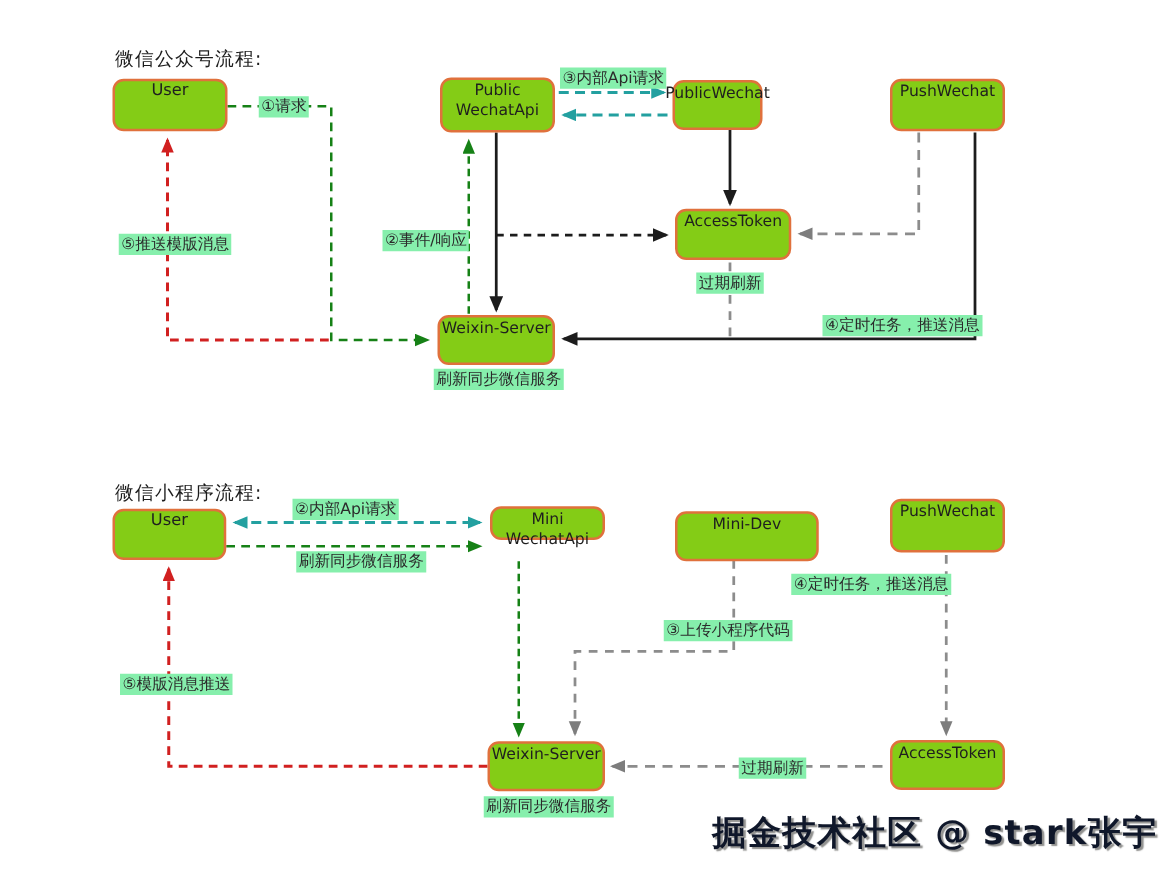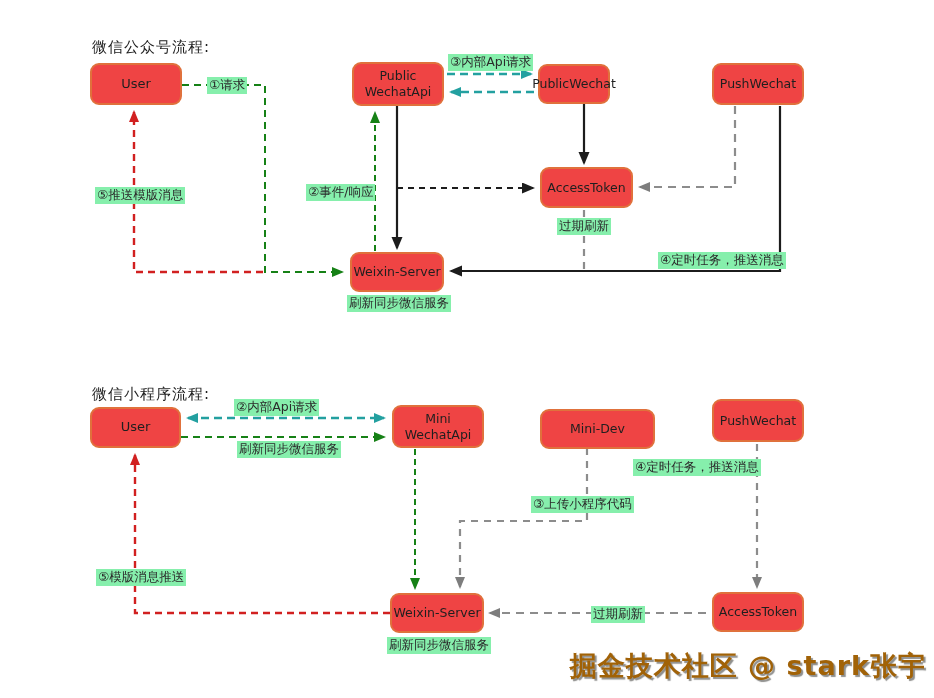--- a/index.html
+++ b/index.html
@@ -10,25 +10,25 @@
     width: 934px;
     height: 698px;
     background: #ffffff;
     overflow: hidden;
   }
   .wires { position: absolute; left: 0; top: 0; width: 934px; height: 698px; }
   .node {
     position: absolute;
     border: 2px solid #e0713c;
     border-radius: 9px;
-    background: #ef4444;
+    background: #84cc16;
     display: flex;
     flex-direction: column;
     align-items: center;
-    justify-content: center;
+    justify-content: flex-start;
     font-size: 13px;
     color: #1f1f1f;
     line-height: 1.25;
     text-align: center;
     z-index: 3;
   }
   .flow-title {
     position: absolute;
     font-size: 15px;
     color: #1c1c1c;
@@ -44,21 +44,21 @@
     padding: 0 2px;
     white-space: nowrap;
     z-index: 2;
   }
   .watermark {
     position: absolute;
     right: 8px;
     top: 648px;
     font-size: 27px;
     font-weight: bold;
-    color: #a16207;
+    color: #0f172a;
     text-shadow: 2px 2px 1px #8f8f8d, -1px -1px 0 #ffffff;
     letter-spacing: 1px;
     white-space: nowrap;
     z-index: 1;
   }
 </style>
 </head>
 <body>
 
 <div class="stage">
@@ -134,40 +134,40 @@
   <div class="lbl" style="left:95px; top:187px;">⑤推送模版消息</div>
   <div class="lbl" style="left:557px; top:218px;">过期刷新</div>
   <div class="lbl" style="left:658px; top:252px;">④定时任务，推送消息</div>
   <div class="lbl" style="left:347px; top:295px;">刷新同步微信服务</div>
 
   <div class="flow-title" style="left:92px; top:385px;">微信小程序流程:</div>
 
   <div class="node" style="left:90px; top:407px; width:91px; height:41px;">
     <span>User</span>
   </div>
-  <div class="node" style="left:392px; top:405px; width:92px; height:43px; font-size:12.5px;">
+  <div class="node" style="left:392px; top:405px; width:92px; height:27px; font-size:12.5px;">
     <span>Mini</span>
     <span>WechatApi</span>
   </div>
   <div class="node" style="left:540px; top:409px; width:115px; height:40px; font-size:12.5px;">
     <span>Mini-Dev</span>
   </div>
   <div class="node" style="left:712px; top:399px; width:92px; height:43px; font-size:12.5px;">
     <span>PushWechat</span>
   </div>
   <div class="node" style="left:390px; top:593px; width:94px; height:40px; font-size:12.5px;">
     <span>Weixin-Server</span>
   </div>
   <div class="node" style="left:712px; top:592px; width:92px; height:40px; font-size:12.5px;">
     <span>AccessToken</span>
   </div>
 
   <div class="lbl" style="left:234px; top:399px;">②内部Api请求</div>
   <div class="lbl" style="left:237px; top:441px;">刷新同步微信服务</div>
-  <div class="lbl" style="left:96px; top:569px;">⑤模版消息推送</div>
+  <div class="lbl" style="left:96px; top:539px;">⑤模版消息推送</div>
   <div class="lbl" style="left:531px; top:496px;">③上传小程序代码</div>
   <div class="lbl" style="left:633px; top:459px;">④定时任务，推送消息</div>
   <div class="lbl" style="left:591px; top:606px;">过期刷新</div>
   <div class="lbl" style="left:387px; top:637px;">刷新同步微信服务</div>
 
   <div class="watermark">掘金技术社区 @ stark张宇</div>
 
 </div>
 
 </body></html>

